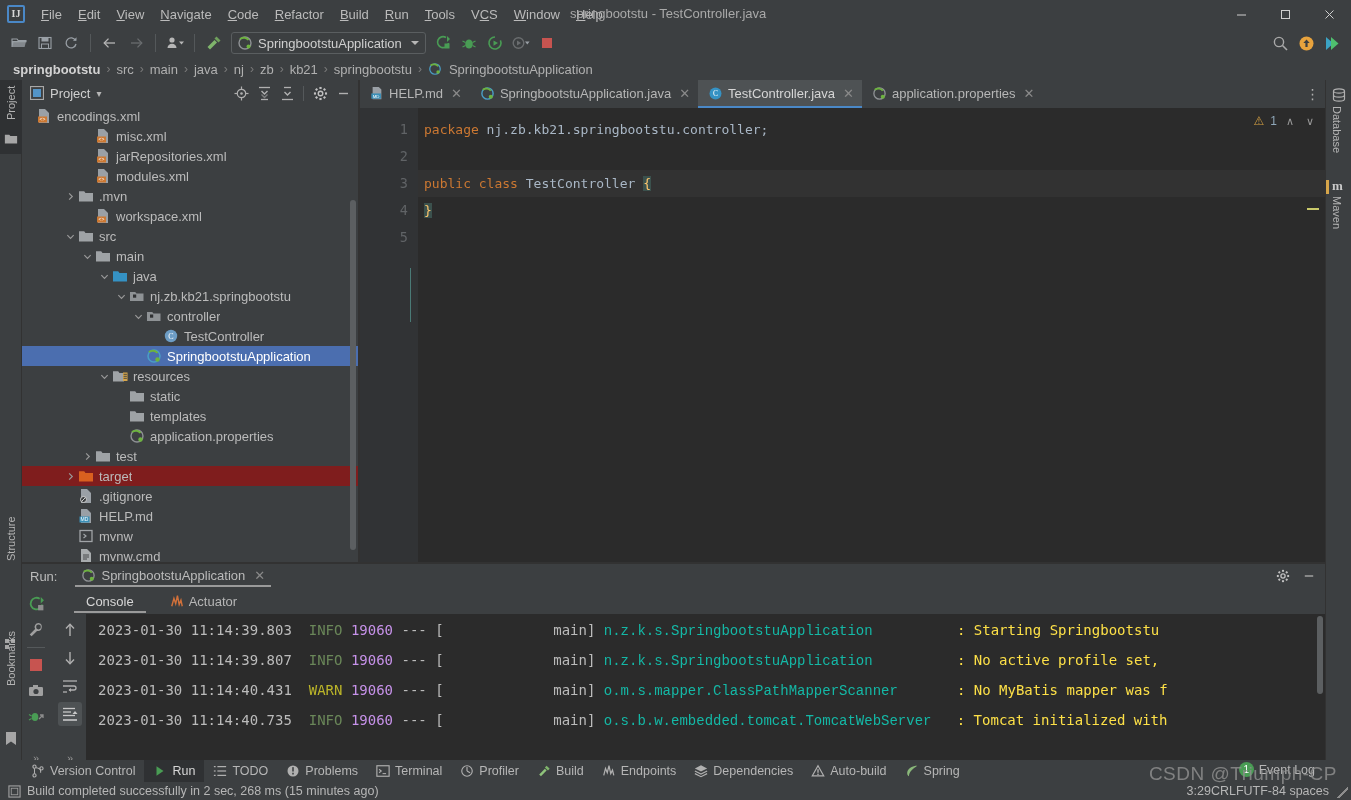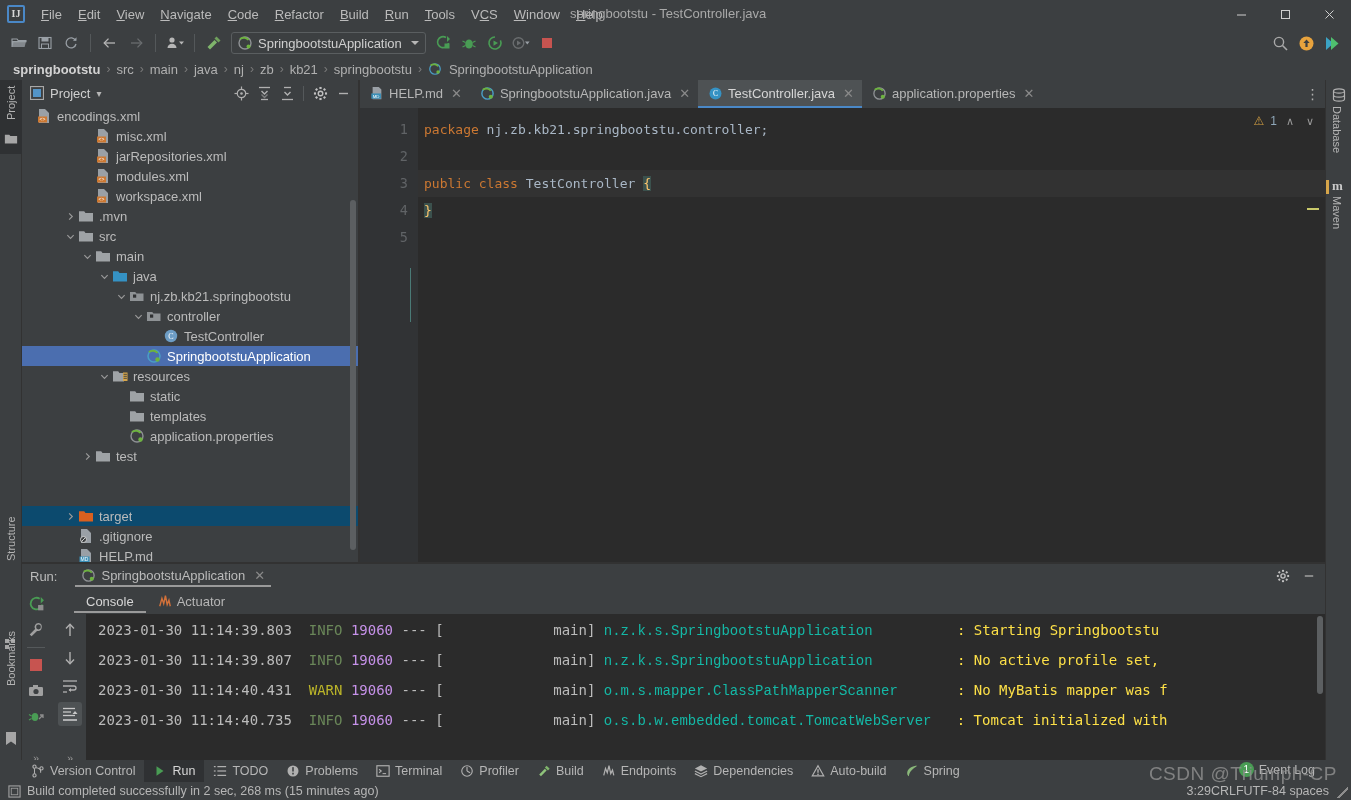--- a/index.html
+++ b/index.html
@@ -104,21 +104,21 @@
   }
   .tree{
     position:absolute; left:0; top:26px; width:336px; height:456px;
     background:#3c3f41; overflow:hidden;
   }
   .trow{
     display:flex; align-items:center; height:20px; font-size:13px;
     color:#bbbbbb; white-space:nowrap; padding-right:4px;
   }
   .trow.sel{ background:#4b6eaf; color:#ffffff; }
-  .trow.tgt{ background:#0c4a6e;margin-top:40px; }
+  .trow.tgt{ background:#7f1d1d; }
   .arrow{
     width:12px; height:12px; display:inline-flex; align-items:center; justify-content:center;
     color:#9a9a9a; font-size:9px; flex:0 0 12px; margin-right:2px;
   }
   .ticon{ width:16px; height:16px; margin-right:5px; flex:0 0 16px; position:relative; }
   .tlbl{ overflow:hidden; text-overflow:ellipsis; }
   .tree-scrollbar{
     position:absolute; right:2px; top:120px; width:6px; height:350px;
     background:#5c5f61; border-radius:3px;
   }
@@ -191,21 +191,21 @@
   .run-head{
     height:24px; display:flex; align-items:center; padding-left:8px; gap:6px;
     font-size:13px; color:#bbbbbb; position:relative;
   }
   .run-tab{
     display:flex; align-items:center; gap:5px; padding:2px 6px; margin-left:12px;
     border-bottom:2px solid #9a9a9a; position:relative;
   }
   .run-head-tools{ position:absolute; right:4px; top:0; height:24px; display:flex; align-items:center; gap:2px; }
   .console-tabs{
-    position:absolute; left:52px; top:26px; height:24px; display:flex; align-items:center; gap:0;
+    position:absolute; left:52px; top:26px; height:24px; display:flex; align-items:center; gap:12px;
   }
   .ctab{
     display:flex; align-items:center; gap:5px; padding:2px 12px; font-size:13px; color:#b6b6b6;
     border-bottom:2px solid transparent;
   }
   .ctab.active{ color:#d6d6d6; border-bottom:2px solid #9a9a9a; }
   .console-side{
     position:absolute; left:0; top:24px; width:28px; height:182px;
     background:#3c3f41; display:flex; flex-direction:column; align-items:center; padding-top:4px; gap:2px;
   }
@@ -594,43 +594,43 @@
           <span class="arrow"></span>
           <span class="ticon">
             <svg width="16" height="16" viewBox="0 0 16 16">
               <path d="M3 1h6l4 4v10H3z" fill="#9aa0a6"></path>
               <rect x="2" y="8.5" width="9" height="6" fill="#cc7832"></rect>
               <text x="6.5" y="13.2" font-size="5" fill="#fff" text-anchor="middle" font-family="Liberation Sans">&lt;&gt;</text>
             </svg>
           </span>
           <span class="tlbl">modules.xml</span>
         </div>
-        <div class="trow" style="padding-left: 59px;">
-          <span class="arrow"></span>
-          <span class="ticon">
-            <svg width="16" height="16" viewBox="0 0 16 16">
-              <path d="M3 1h6l4 4v10H3z" fill="#9aa0a6"></path>
-              <rect x="2" y="8.5" width="9" height="6" fill="#cc7832"></rect>
-              <text x="6.5" y="13.2" font-size="5" fill="#fff" text-anchor="middle" font-family="Liberation Sans">&lt;&gt;</text>
-            </svg>
-          </span>
-          <span class="tlbl">workspace.xml</span>
-        </div>
         <div class="trow" style="padding-left: 42px;">
           <span class="arrow">
             <svg width="9" height="9" viewBox="0 0 10 10">
               <path d="M3.5 1.5L7 5l-3.5 3.5" fill="none" stroke="#9a9a9a" stroke-width="1.3"></path>
             </svg>
           </span>
           <span class="ticon">
             <svg width="16" height="16" viewBox="0 0 16 16">
               <path d="M1 3.2h5.2L7.5 5H15v8.5H1z" fill="#9fa3a6"></path>
             </svg>
           </span>
           <span class="tlbl">.mvn</span>
+        </div>
+        <div class="trow" style="padding-left: 59px;">
+          <span class="arrow"></span>
+          <span class="ticon">
+            <svg width="16" height="16" viewBox="0 0 16 16">
+              <path d="M3 1h6l4 4v10H3z" fill="#9aa0a6"></path>
+              <rect x="2" y="8.5" width="9" height="6" fill="#cc7832"></rect>
+              <text x="6.5" y="13.2" font-size="5" fill="#fff" text-anchor="middle" font-family="Liberation Sans">&lt;&gt;</text>
+            </svg>
+          </span>
+          <span class="tlbl">workspace.xml</span>
         </div>
         <div class="trow" style="padding-left: 42px;">
           <span class="arrow">
             <svg width="9" height="9" viewBox="0 0 10 10">
               <path d="M1.5 3.5L5 7l3.5-3.5" fill="none" stroke="#9a9a9a" stroke-width="1.3"></path>
             </svg>
           </span>
           <span class="ticon">
             <svg width="16" height="16" viewBox="0 0 16 16">
               <path d="M1 3.2h5.2L7.5 5H15v8.5H1z" fill="#9fa3a6"></path>

